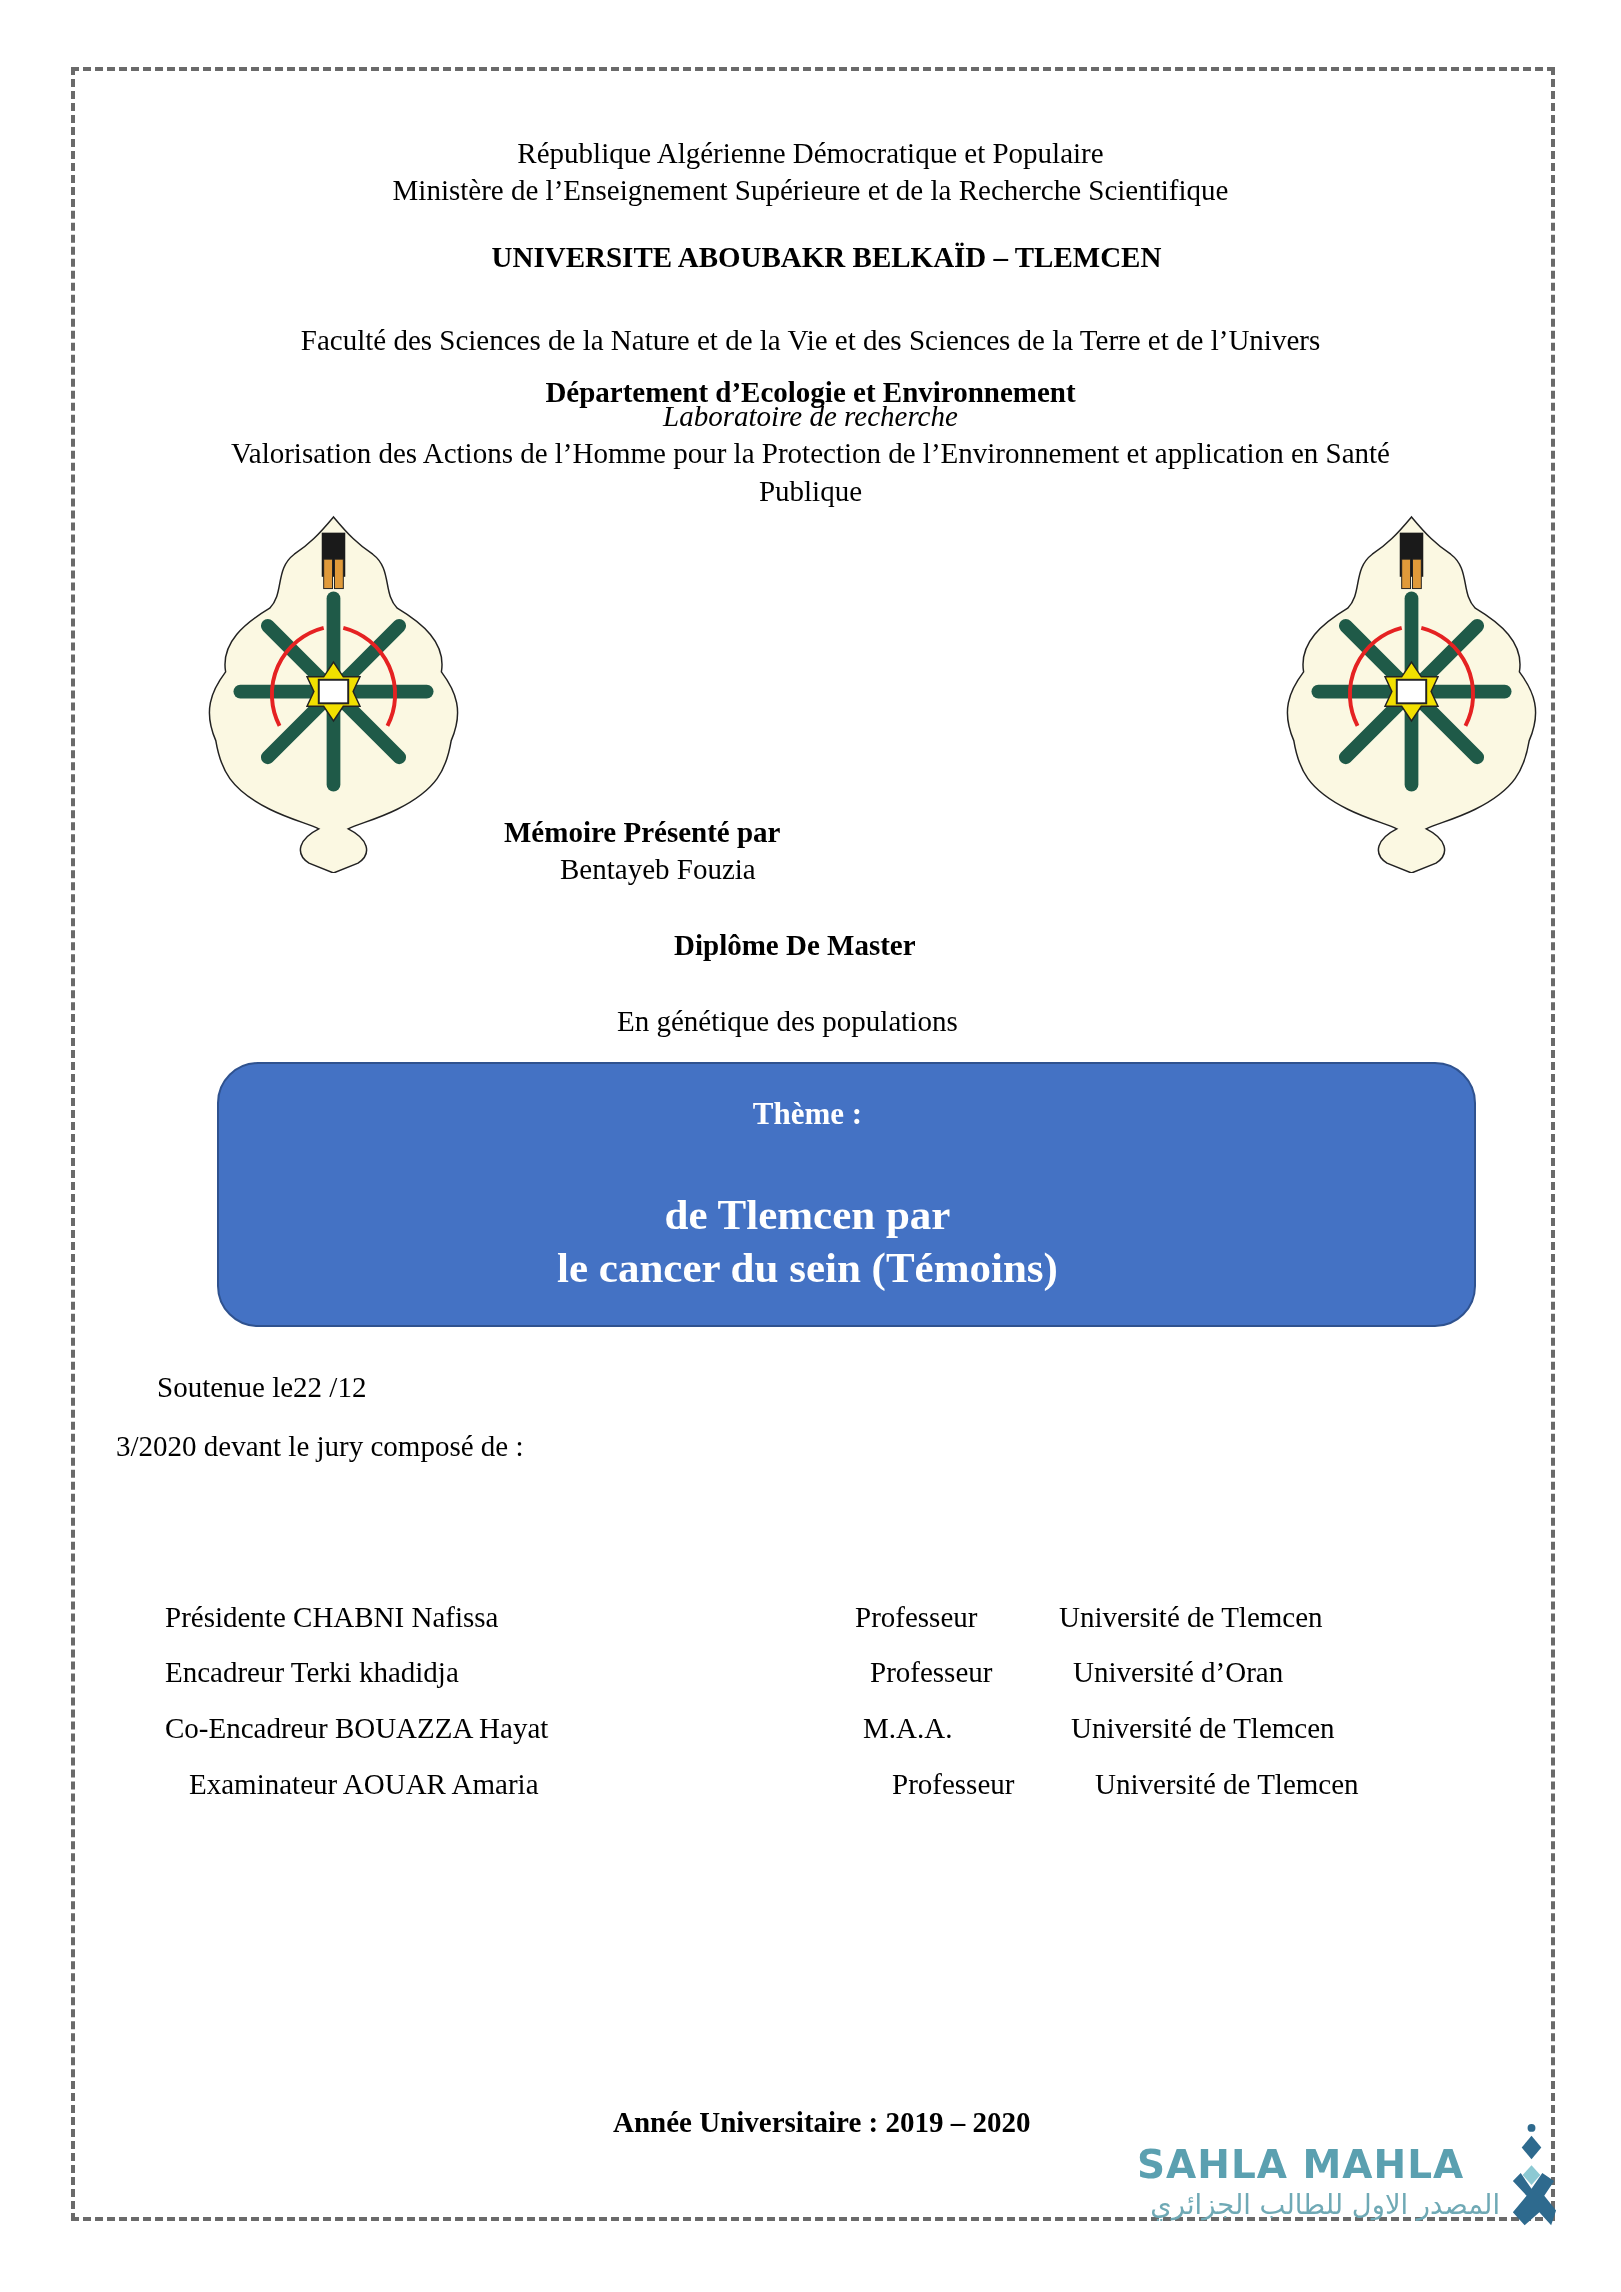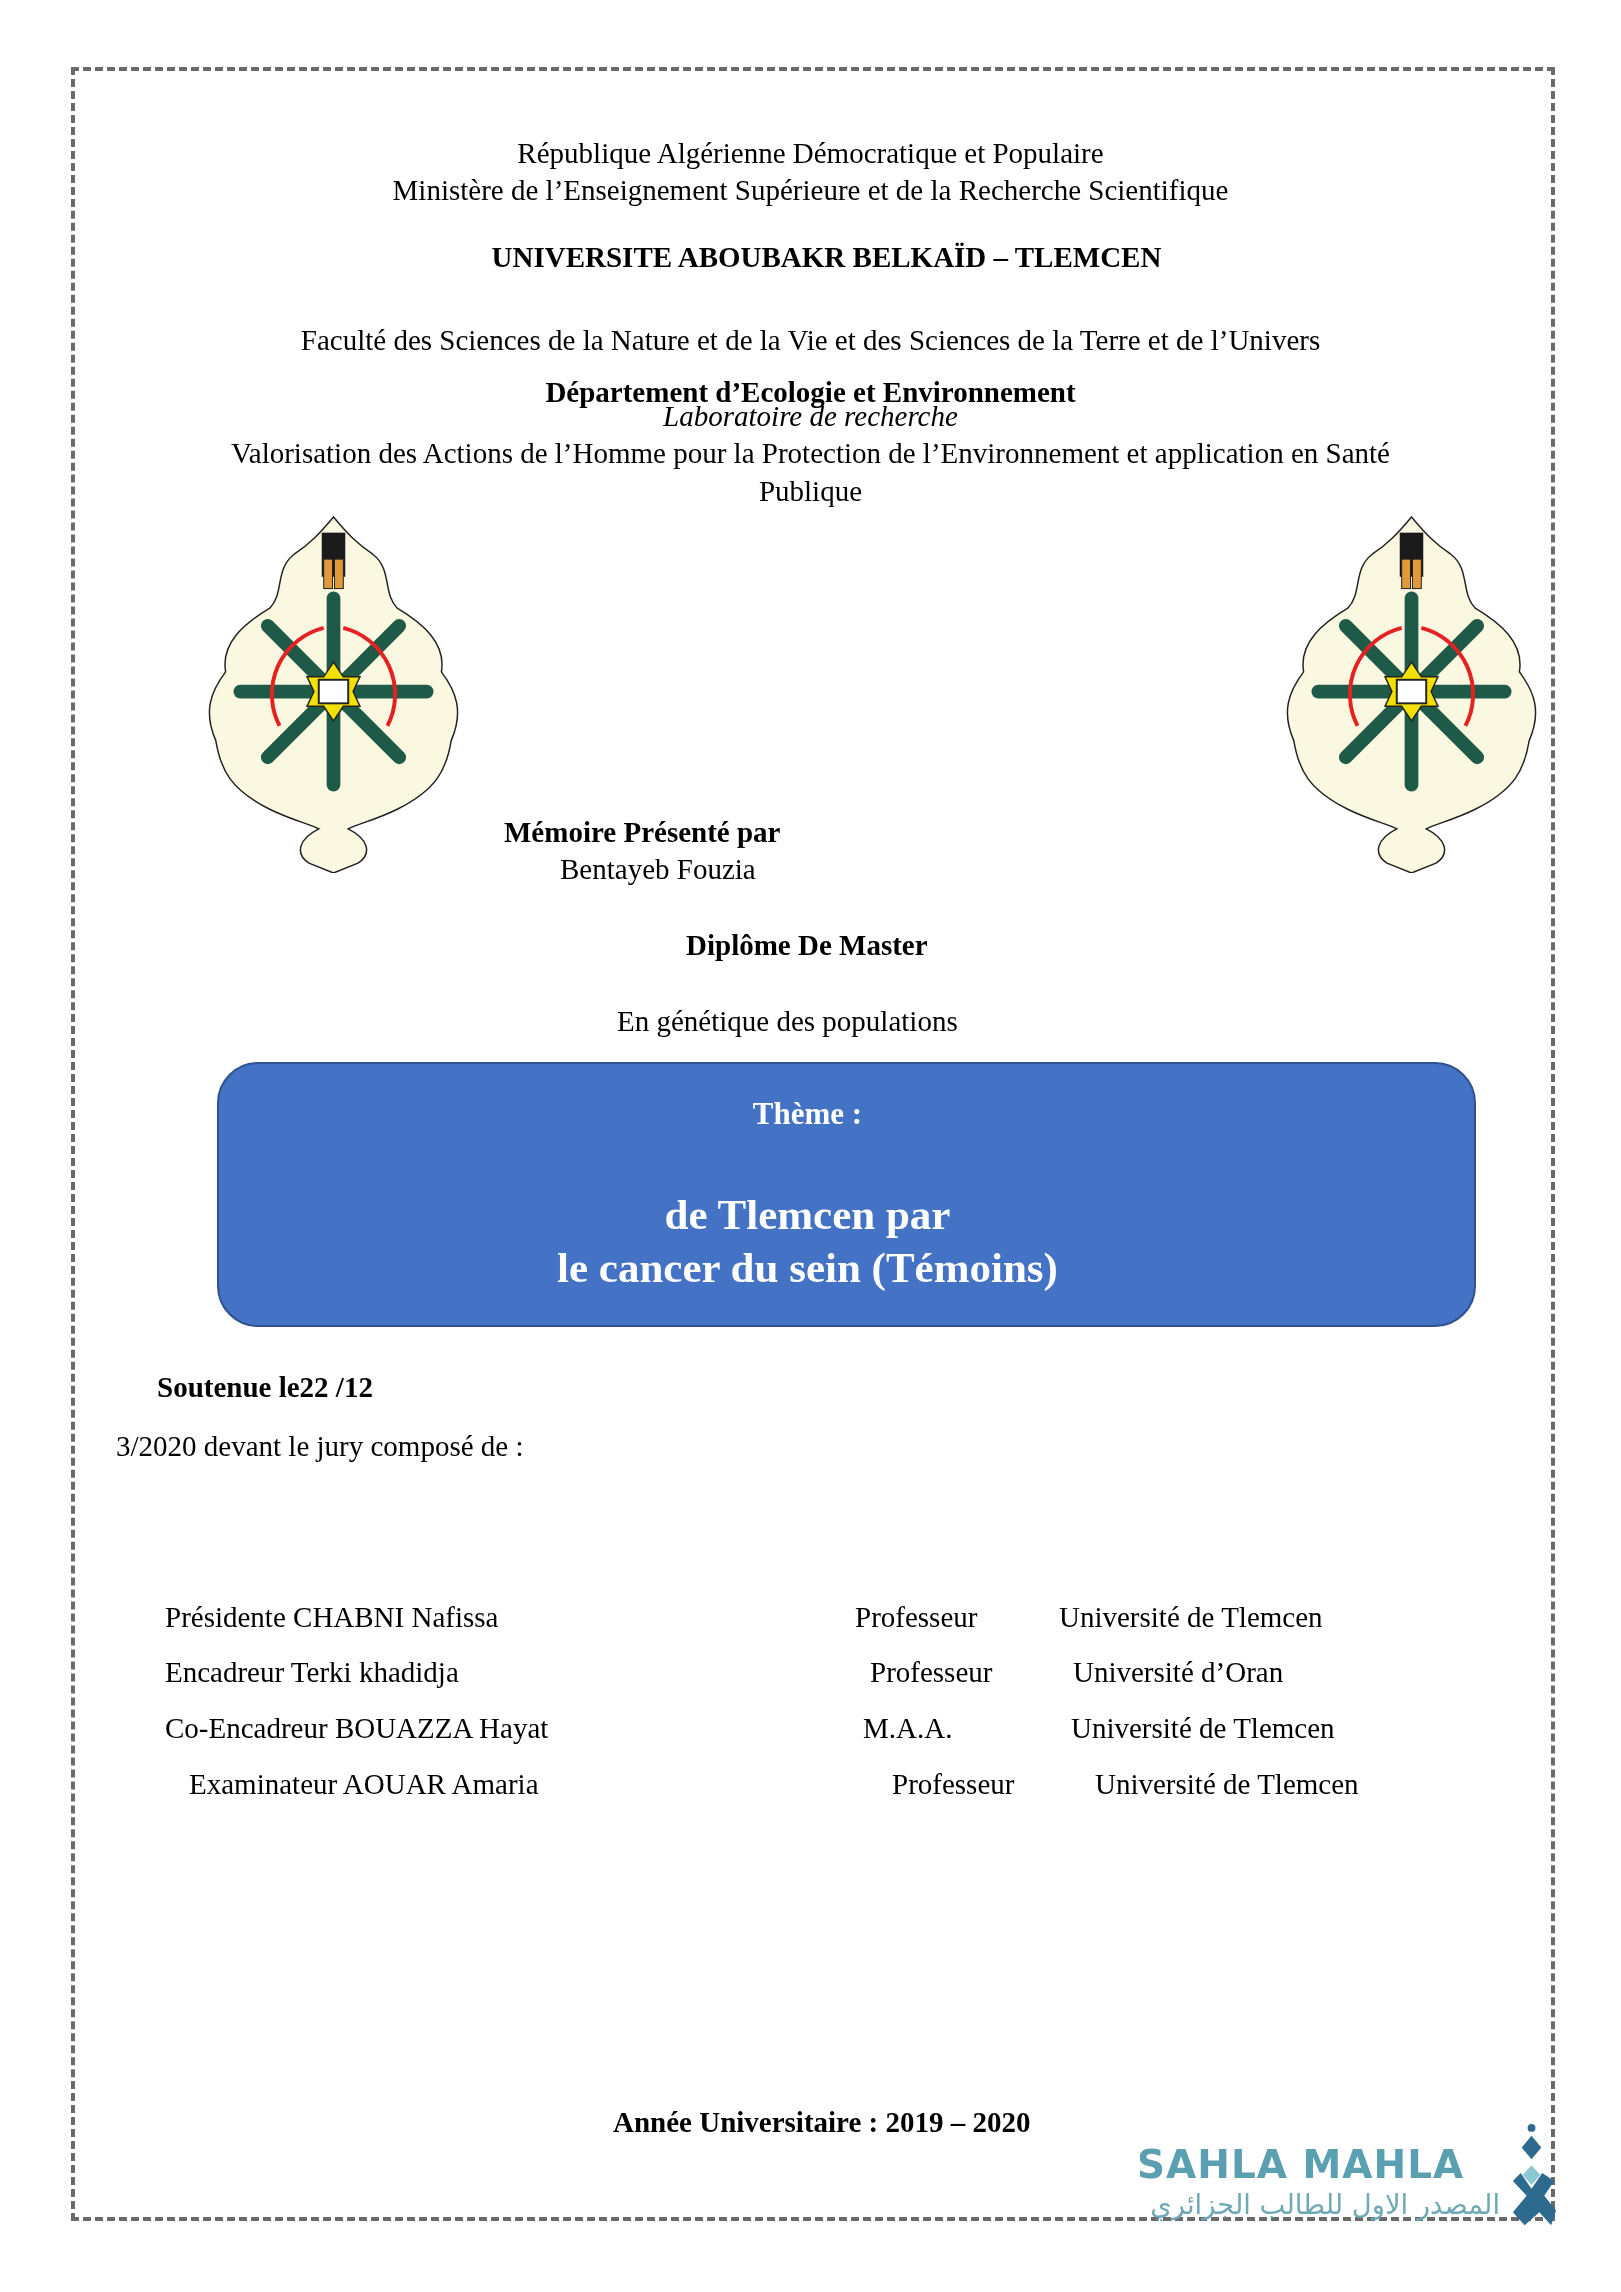--- a/index.html
+++ b/index.html
@@ -77,30 +77,30 @@
   </g>
   <path d="M80 215 A70 70 0 0 1 125 115" stroke="#E52222" stroke-width="4" fill="none"></path>
   <path d="M190 215 A70 70 0 0 0 145 115" stroke="#E52222" stroke-width="4" fill="none"></path>
   <polygon points="135,150 145,165 162,165 155,180 162,195 145,195 135,210 125,195 108,195 115,180 108,165 125,165" fill="#F2E000" stroke="#222" stroke-width="1.5"></polygon>
   <rect x="120" y="168" width="30" height="24" fill="#fff" stroke="#222" stroke-width="2"></rect>
 </svg>
 
 <div class="abs t30 b" style="left:504px; top:815px;">Mémoire Présenté par</div>
 <div class="abs t30" style="left:560px; top:852px;">Bentayeb Fouzia</div>
 
-<div class="abs t30 b" style="left:674px; top:928px;margin-left:12px;">Diplôme De Master</div>
+<div class="abs t30 b" style="left:674px; top:928px;">Diplôme De Master</div>
 <div class="abs t30" style="left:617px; top:1004px;">En génétique des populations</div>
 
 <div class="theme-box">
   <div class="tl" style="top:31px; font-size:31px; line-height:37px; left:-39px;">Thème :</div>
   <div class="tl" style="top:125px; font-size:43px; line-height:51px; left:-39px;">de Tlemcen par</div>
   <div class="tl" style="top:178px; font-size:43px; line-height:51px; left:-39px;">le cancer du sein (Témoins)</div>
 </div>
 
-<div class="abs t30" style="left:157px; top:1370px;font-weight:bold;">Soutenue le22 /12</div>
+<div class="abs t30" style="left:157px; top:1370px;">Soutenue le22 /12</div>
 <div class="abs t30" style="left:116px; top:1429px;">3/2020 devant le jury composé de :</div>
 
 <div class="jury-row" style="top:1601px;">
   <span style="left:165px;">Présidente CHABNI Nafissa</span>
   <span style="left:855px;">Professeur</span>
   <span style="left:1059px;">Université de Tlemcen</span>
 </div>
 <div class="jury-row" style="top:1656px;">
   <span style="left:165px;">Encadreur Terki khadidja</span>
   <span style="left:870px;">Professeur</span>

